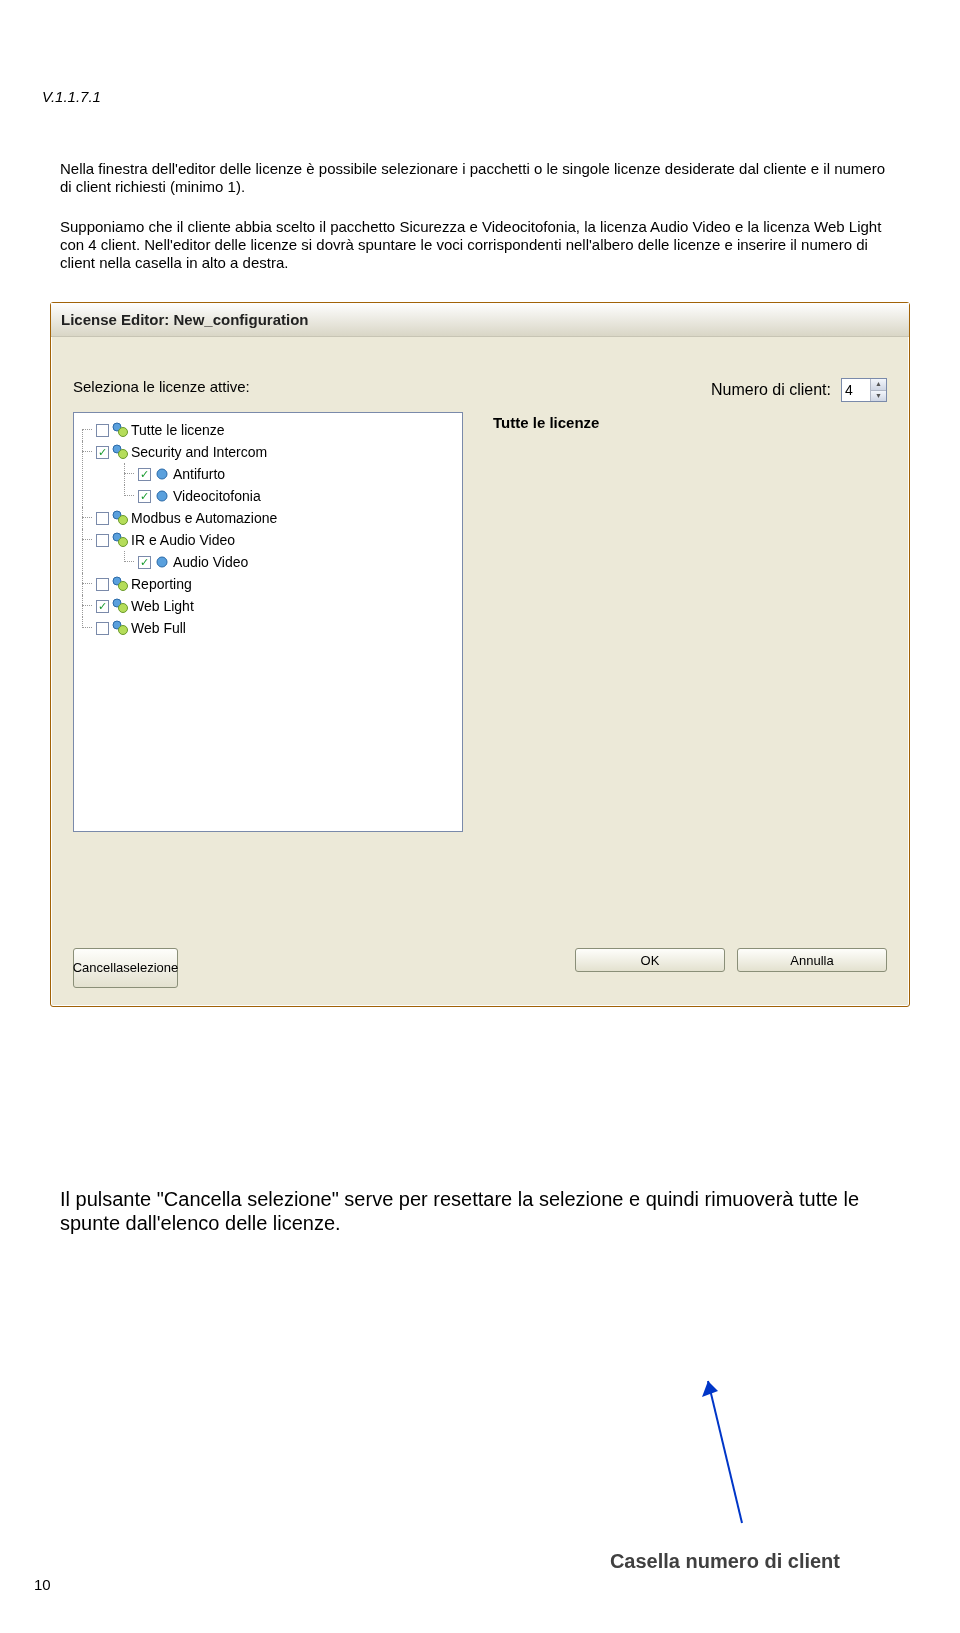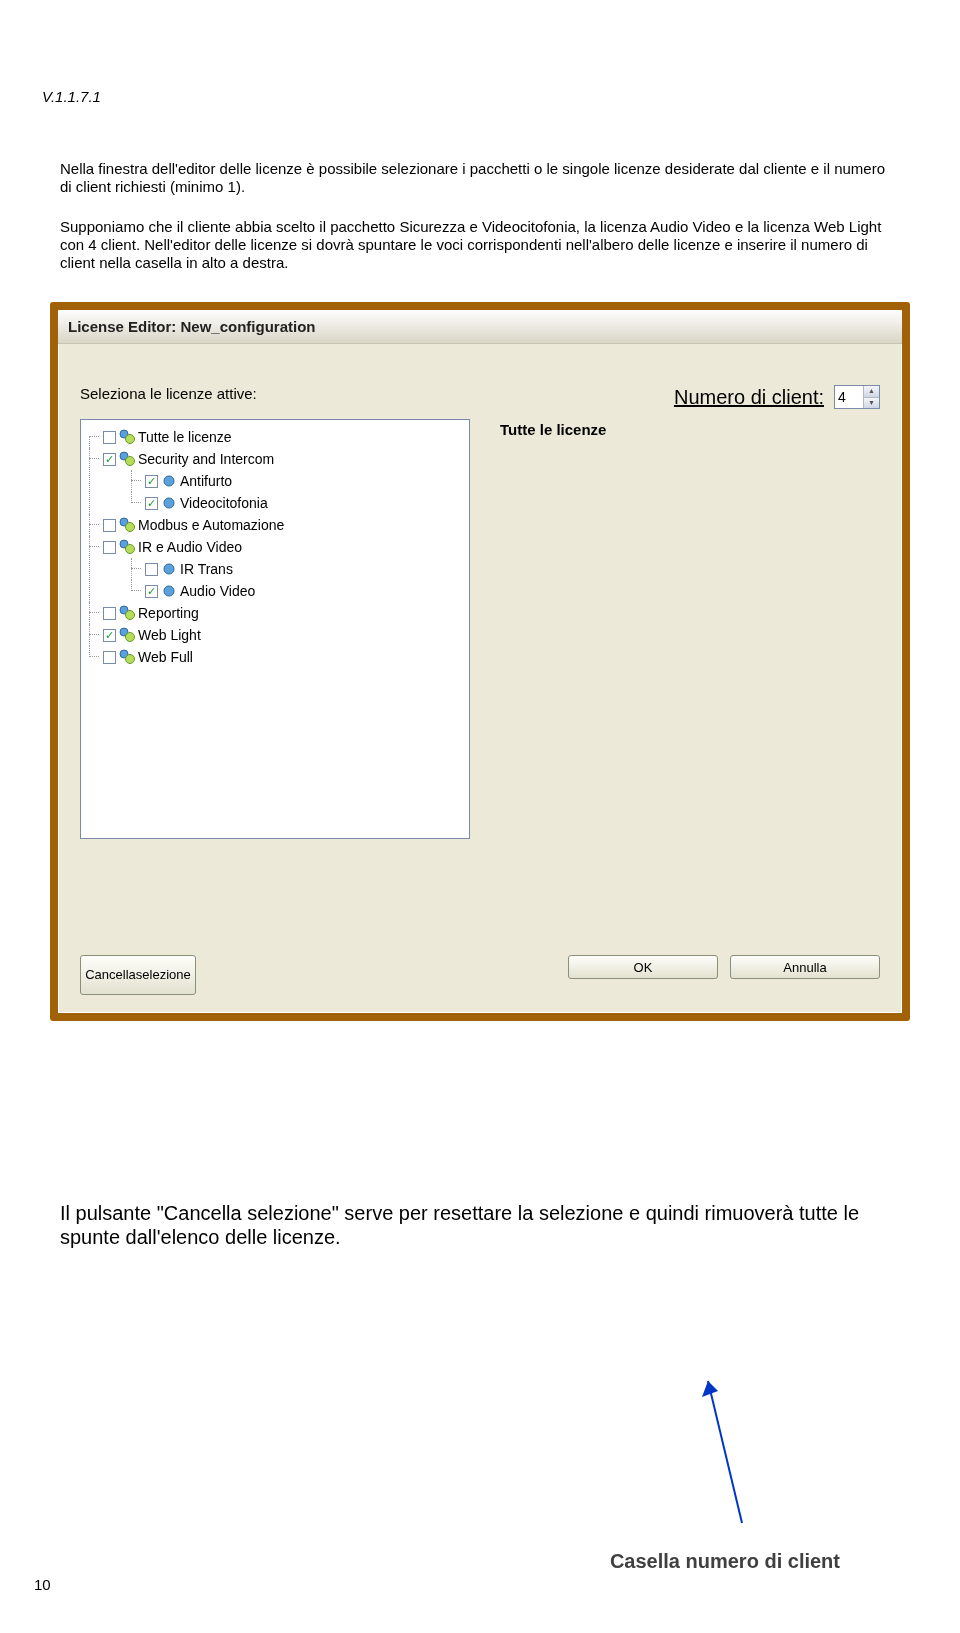--- a/index.html
+++ b/index.html
@@ -31,21 +31,21 @@
     padding: 30px 60px 0 60px;
     font-size: 15px;
     line-height: 1.2;
   }
   .body-text p { margin-bottom: 22px; }
 
   
   .dialog {
     margin: 30px auto 0;
     width: 860px;
-    border: 8px solid #a16207;
+    border: 1px solid #a16207;
     border-radius: 3px;
     background: #ece9d8;
     box-shadow: 0 0 0 1px #fff inset;
   }
   .dialog-title {
     height: 34px;
     background: linear-gradient(#fefefe, #d9d6c6);
     border-bottom: 1px solid #c7c4b4;
     display: flex;
     align-items: center;
@@ -67,21 +67,21 @@
     margin-bottom: 10px;
   }
   .top-row .left-label {
     font-size: 15px;
   }
   .top-row .right-group {
     display: flex;
     align-items: center;
     gap: 10px;
   }
-  .right-group .lbl { font-size: 20px; text-decoration: underline; }
+  .right-group .lbl { font-size: 16px; }
   .spin {
     width: 46px;
     height: 24px;
     background: #fff;
     border: 1px solid #7a8aaa;
     display: flex;
   }
   .spin input {
     border: 0;
     width: 28px;
@@ -188,21 +188,21 @@
     border: 1px solid #8a8f78;
     border-radius: 3px;
     background: linear-gradient(#fefefb,#e3e1cf);
     font-size: 13px;
     text-align: center;
     display: flex;
     align-items: center;
     justify-content: center;
     cursor: pointer;
   }
-  .btn.small2line { width: 116px; height: 40px; line-height: 1.2; }
+  .btn.small2line { width: 105px; height: 40px; line-height: 1.2; }
   .btn.wide { width: 150px; height: 24px; }
   .spacer { flex: 1; }
 
   .footer-text {
     padding: 180px 60px 0 60px;
     font-size: 20px;
     line-height: 1.2;
   }
   .label-blue {
     position: absolute;
@@ -297,27 +297,20 @@
               </span></li>
             <li><span class="node">
                 <span class="cb"></span>
                 <svg class="node-icon" viewBox="0 0 16 16">
                   <circle cx="5" cy="5" r="4" fill="#5aa0dd" stroke="#2b6aa8"></circle>
                   <circle cx="11" cy="10" r="4.5" fill="#b5dd5a" stroke="#6a9a2b"></circle>
                 </svg>
                 <span>IR e Audio Video</span>
               </span><ul class="children">
                 <li><span class="node">
-                    <span class="cb"></span>
-                    <svg class="node-icon" viewBox="0 0 16 16">
-                      <circle cx="8" cy="8" r="5" fill="#5aa0dd" stroke="#2b6aa8"></circle>
-                    </svg>
-                    <span>IR Trans</span>
-                  </span></li>
-                <li><span class="node">
                     <span class="cb">✓</span>
                     <svg class="node-icon" viewBox="0 0 16 16">
                       <circle cx="8" cy="8" r="5" fill="#5aa0dd" stroke="#2b6aa8"></circle>
                     </svg>
                     <span>Audio Video</span>
                   </span></li>
               </ul></li>
             <li><span class="node">
                 <span class="cb"></span>
                 <svg class="node-icon" viewBox="0 0 16 16">

